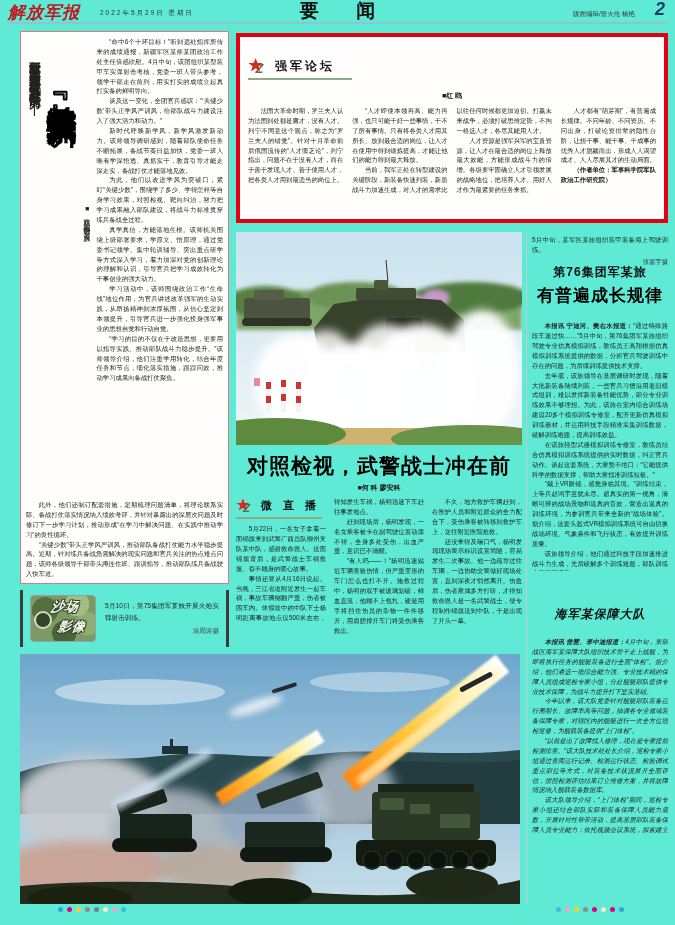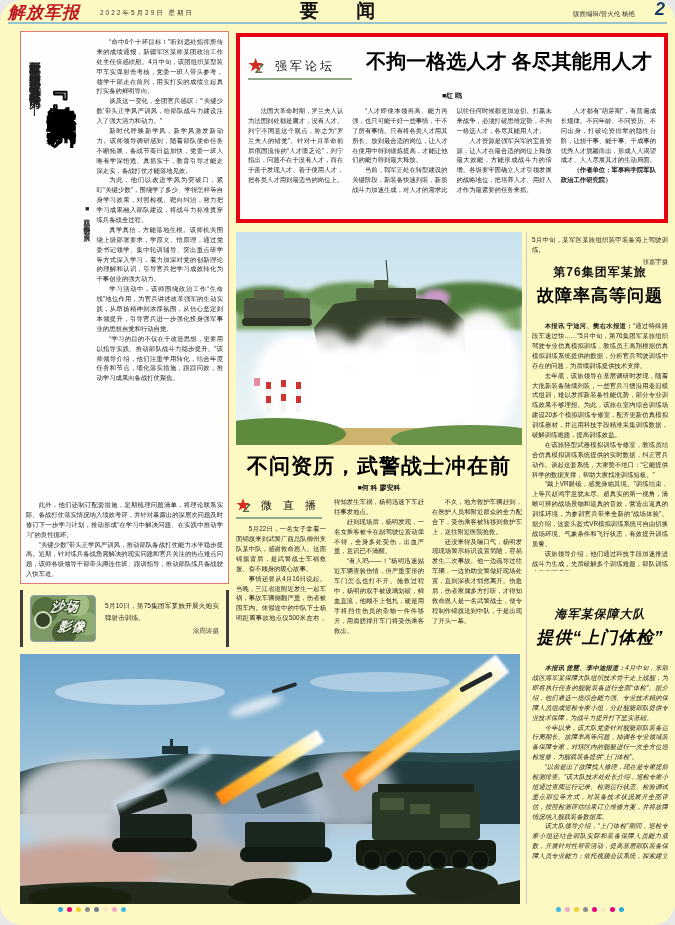--- a/index.html
+++ b/index.html
@@ -1,17 +1,17 @@
 <!DOCTYPE html>
 <html><head>
 <meta charset="utf-8">
 <style>
   html,body{margin:0;padding:0;background:#e8e8e8;}
-  .page{position:relative;width:675px;height:925px;background:#fef9c3;overflow:hidden;
-        font-family:"Liberation Sans",sans-serif;color:#1a1a1a;margin:0 auto;border-radius:22px;}
+  .page{position:relative;width:675px;height:925px;background:#5eead4;overflow:hidden;
+        font-family:"Liberation Sans",sans-serif;color:#1a1a1a;margin:0 auto;}
   
   .masthead{position:absolute;left:8px;top:1px;font-family:"DejaVu Serif",serif;
             font-style:italic;font-weight:bold;font-size:17px;color:#c01820;letter-spacing:1px;}
   .pdate{position:absolute;left:100px;top:9px;font-size:6.5px;letter-spacing:2px;color:#333;}
   .section-title{position:absolute;left:50%;top:-2px;transform:translateX(-50%);
             font-size:19px;font-weight:900;letter-spacing:16px;padding-left:16px;color:#111;}
   .editors{position:absolute;right:40px;top:10px;font-size:6.5px;color:#333;}
   .pnum{position:absolute;right:10px;top:-1px;font-size:18px;font-weight:900;font-style:italic;color:#1b3d6e;}
   .hrule{position:absolute;left:8px;right:8px;top:22px;height:2px;background:#93c3d1;}
   
@@ -26,21 +26,21 @@
   .v-kicker{writing-mode:vertical-rl;font-size:11.5px;font-weight:600;letter-spacing:2px;
             margin:14px 1px 0 1px;height:420px;color:#222;}
   .v-headline{writing-mode:vertical-rl;font-size:30px;font-weight:900;line-height:1.05;
             letter-spacing:1px;margin:44px 2px 0 3px;color:#000;}
   .v-byline{writing-mode:vertical-rl;font-size:6.8px;padding-top:168px;margin:0 2px;color:#222;letter-spacing:1px;}
   .left-body{flex:1;overflow:hidden;padding-left:3px;}
   .left-bottom{flex:1;overflow:hidden;margin-top:5px;}
   
   .colbadge{display:flex;align-items:flex-end;gap:5px;border-bottom:2.5px solid #8fa98b;
             padding-bottom:3px;width:104px;}
-  .colbadge .lbl{font-size:12px;font-weight:400;letter-spacing:3px;color:#111;white-space:nowrap;}
+  .colbadge .lbl{font-size:12px;font-weight:700;letter-spacing:3px;color:#111;white-space:nowrap;}
   
   .forum-box{position:absolute;left:236px;top:33px;width:432px;height:190px;border:4px solid #e60012;
              box-sizing:border-box;padding:5px 8px 3px;background:#fffefc;}
   .forum-head{position:relative;height:46px;}
   .forum-head .colbadge{position:absolute;left:0;top:16px;}
   .forum-headline{position:absolute;left:114px;right:0;top:6px;margin:0;text-align:center;
              font-size:20px;font-weight:900;letter-spacing:0;white-space:nowrap;color:#000;}
   .forum-byline{text-align:center;font-size:7px;font-weight:bold;margin:3px 0 5px;}
   .forum-body{column-count:4;column-gap:9px;height:104px;overflow:hidden;}
   
@@ -121,21 +121,20 @@
 
   <section class="forum-box">
     <div class="forum-head">
       <div class="colbadge">
         <svg width="22" height="17" viewBox="0 0 26 20">
           <text x="9" y="18" font-size="15" font-style="italic" font-weight="bold" fill="#5a6b46">Z</text>
           <polygon points="9,0 11.2,6 17.5,6 12.5,9.8 14.4,16 9,12.2 3.6,16 5.5,9.8 0.5,6 6.8,6" fill="#d42b20"></polygon>
         </svg>
         <span class="lbl">强军论坛</span>
       </div>
-      <h1 class="forum-headline">不拘一格选人才 各尽其能用人才</h1>
     </div>
     <div class="forum-byline">■红 鸥</div>
     <div class="forum-body smalltext">
         <p>法国大革命时期，罗兰夫人认为法国到处都是庸才，没有人才。列宁不同意这个观点，称之为“罗兰夫人的错觉”。针对十月革命前后俄国流传的“人才匮乏论”，列宁指出，问题不在于没有人才，而在于善于发现人才、善于使用人才，把各类人才用到最适当的岗位上。</p>
         <p>“人才即使本领再高、能力再强，也只可能干好一些事情，干不了所有事情。只有将各类人才用其所长、放到最合适的岗位，让人才在使用中得到锻炼提高，才能让他们的能力得到最大释放。</p>
         <p>当前，我军正处在转型建设的关键阶段，新装备快速列装，新质战斗力加速生成，对人才的需求比以往任何时候都更加迫切。打赢未来战争，必须打破思维定势，不拘一格选人才，各尽其能用人才。</p>
         <p>人才资源是强军兴军的宝贵资源，让人才在最合适的岗位上释放最大效能，方能形成战斗力的倍增。各级要牢固确立人才引领发展的战略地位，把培养人才、用好人才作为最紧要的任务来抓。</p>
         <p>人才都有“萌芽期”，有普遍成长规律。不问年龄、不问资历、不问出身，打破论资排辈的隐性台阶，让想干事、能干事、干成事的优秀人才脱颖而出，形成人人渴望成才、人人尽展其才的生动局面。</p>
         <p class="bold">（作者单位：军事科学院军队政治工作研究院）</p>
       </div>
@@ -205,46 +204,45 @@
   <div class="mid-caption smalltext">
     <span>5月中旬，某军区某旅组织装甲装备海上驾驶训练。</span>
     <span class="credit">张嘉宇摄</span>
   </div>
 
   <div class="v-divider"></div>
 
   <section class="rcol" style="top:264px;">
     <div class="kicker">第76集团军某旅</div>
     <h2 class="rhead">
-      <span style="display:block;">故障率高等问题</span>
+      <span style="display:block;">有普遍成长规律</span>
     </h2>
     <div class="rbody smalltext" style="height:250px;">
         <p><b>本报讯 宁迪河、樊右水报道：</b>“通过特殊路段车速过快……”5月中旬，第76集团军某旅组织驾驶专业仿真模拟训练，教练员王高翔根据仿真模拟训练系统提供的数据，分析官兵驾驶训练中存在的问题，为后续训练提供技术支撑。</p>
         <p>去年底，该旅领导在基层调研时发现，随着大批新装备陆续列装，一些官兵习惯沿用老旧模式组训，难以发挥新装备性能优势，部分专业训练效果不够理想。为此，该旅在室内综合训练场建设20多个模拟训练专修室，配齐更新仿真模拟训练器材，并运用科技手段精准采集训练数据，破解训练难题，提高训练效益。</p>
         <p>在该旅轻型武器模拟训练专修室，教练员结合仿真模拟训练系统提供的实时数据，纠正官兵动作。谈起这套系统，大家赞不绝口：“它能提供科学的数据支撑，帮助大家找准训练短板。”</p>
         <p>“戴上VR眼镜，感觉身临其境。”训练结束，上等兵赵鸿宇意犹未尽。超真实的第一视角，清晰可辨的战场景物和逼真的音效，营造出逼真的训练环境，为参训官兵带来全新的“战场体验”。据介绍，这套头盔式VR模拟训练系统可自由切换战场环境、气象条件和飞行状态，有效提升训练质量。</p>
         <p>该旅领导介绍，他们通过科技手段加速推进战斗力生成，先后破解多个训练难题，部队训练水平不断提高。</p>
       </div>
   </section>
 
   <section class="rcol" style="top:606px;font-style:italic;">
     <div class="kicker">海军某保障大队</div>
     <h2 class="rhead">
-      <span style="display:block;">提供“上门体检”</span>
     </h2>
     <div class="rbody smalltext" style="height:196px;">
         <p><b>本报讯 曾慧、李中迪报道：</b>4月中旬，东部战区海军某保障大队组织技术骨干走上战舰，为即将执行任务的舰艇装备进行全面“体检”。据介绍，他们遴选一批综合能力强、专业技术精的保障人员组成巡检专家小组，分赴舰艇部队提供专业技术保障，为战斗力提升打下坚实基础。</p>
         <p>今年以来，该大队党委针对舰艇部队装备运行周期长、故障率高等问题，抽调各专业领域装备保障专家，对辖区内的舰艇进行一次全方位巡检巡修，为舰载装备提供“上门体检”。</p>
         <p>“以前是出了故障找人修理，现在是专家提前检测排查。”该大队技术处处长介绍，巡检专家小组通过查阅运行记录、检测运行状态、检验调试重点部位等方式，对装备技术状况展开全面评估，按照检测评估结果订立维修方案，并将故障情况纳入舰载装备数据库。</p>
         <p>该大队领导介绍，“上门体检”期间，巡检专家小组还结合部队实际和装备保障人员能力底数，开展针对性帮带活动，提高基层部队装备保障人员专业能力；依托视频会议系统，探索建立远程技术保障模式，提高各部队装备维修保障效益。</p>
       </div>
   </section>
 
   <section class="rescue">
-    <h2 class="rescue-headline">不问资历，武警战士冲在前</h2>
+    <h2 class="rescue-headline">对照检视，武警战士冲在前</h2>
     <div class="rescue-byline">■何 科 廖安科</div>
     <div class="rescue-cols smalltext">
       <div class="colbadge">
         <svg width="20" height="16" viewBox="0 0 26 20">
           <text x="9" y="18" font-size="15" font-style="italic" font-weight="bold" fill="#5a6b46">Z</text>
           <polygon points="9,0 11.2,6 17.5,6 12.5,9.8 14.4,16 9,12.2 3.6,16 5.5,9.8 0.5,6 6.8,6" fill="#d42b20"></polygon>
         </svg>
         <span class="lbl">微 直 播</span>
       </div>
       <div style="display:contents;"><p>5月22日，一名女子拿着一面锦旗来到武警广西总队柳州支队某中队，感谢救命恩人。这面锦旗背后，是武警战士车祸救援、奋不顾身的暖心故事。</p><p>事情还要从4月16日说起。当晚，三江省道附近发生一起车祸，事故车辆侧翻严重，伤者被困车内。休假途中的中队下士杨明距离事故地点仅500米左右，得知发生车祸，杨明迅速下车赶往事发地点。</p><p>赶到现场后，杨明发现，一名女乘客被卡在副驾驶位置动弹不得，全身多处受伤，出血严重，意识已不清醒。</p><p>“有人吗——！”杨明迅速贴近车辆查验伤情，但严重变形的车门怎么也打不开。施救过程中，杨明的双手被玻璃划破，鲜血直流，他顾不上包扎，硬是用手将挡住伤员的杂物一件件移开，用肩膀撑开车门将受伤乘客救出。</p><p>不久，地方救护车辆赶到，在医护人员和附近群众的全力配合下，受伤乘客被转移到救护车上，送往附近医院抢救。</p><p>还没来得及喘口气，杨明发现现场警示标识设置简陋，容易发生二次事故。他一边疏导过往车辆，一边协助交警做好现场处置，直到深夜才悄然离开。伤愈后，伤者家属多方打听，才得知救命恩人是一名武警战士，便专程制作锦旗送到中队，于是出现了开头一幕。</p></div>

